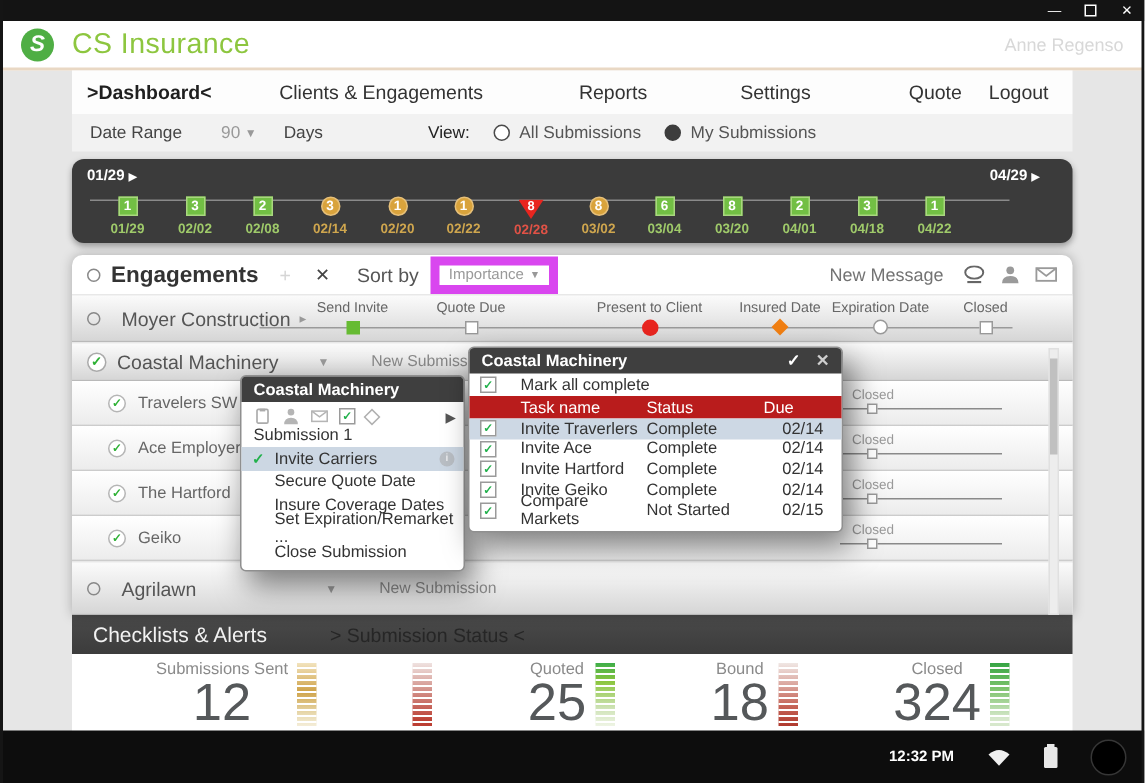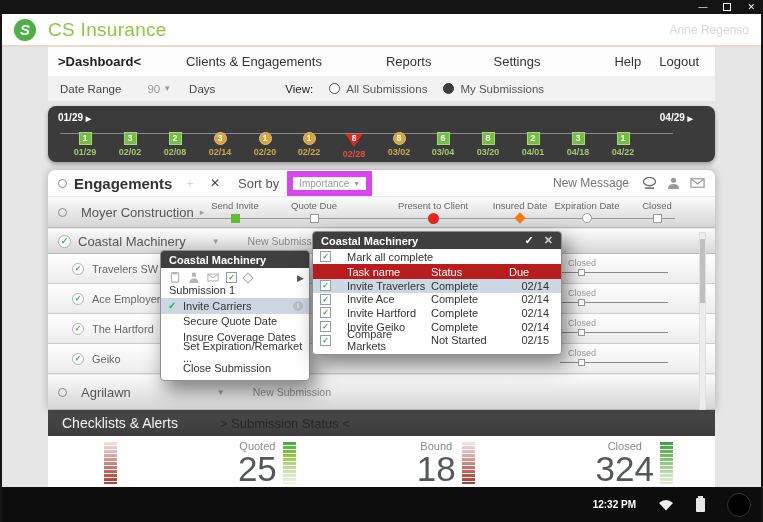--- a/index.html
+++ b/index.html
@@ -167,21 +167,21 @@
     <span class="user-name">Anne Regenso</span>
   </div>
 
   <div class="main">
 
     <div class="navbar">
       <span class="nav-item nav-dash">&gt;Dashboard&lt;</span>
       <span class="nav-item nav-clients">Clients &amp; Engagements</span>
       <span class="nav-item nav-reports">Reports</span>
       <span class="nav-item nav-settings">Settings</span>
-      <span class="nav-item nav-help">Help</span>
+      <span class="nav-item nav-help">Quote</span>
       <span class="nav-item nav-logout">Logout</span>
     </div>
 
     <div class="filterbar">
       <span>Date Range</span>
       <span class="fb-val">90</span>
       <span class="fb-caret">▼</span>
       <span class="fb-days">Days</span>
       <span class="fb-view">View:</span>
       <span class="radio"></span>
@@ -332,20 +332,27 @@
         </div>
     </div>
 
     <div class="checkbar">
       <span class="cb-title">Checklists &amp; Alerts</span>
       <span class="cb-sub">&gt; Submission Status &lt;</span>
     </div>
 
     <div class="stats">
       <div class="stat">
+        <span class="stat-col">
+            <span class="stat-label">Submissions Sent</span>
+            <span class="stat-num">12</span>
+          </span>
+        <span class="stat-bar bar-gold"></span>
+      </div>
+      <div class="stat">
         <span class="stat-bar bar-red1"></span>
       </div>
       <div class="stat">
         <span class="stat-col">
             <span class="stat-label">Quoted</span>
             <span class="stat-num">25</span>
           </span>
         <span class="stat-bar bar-green1"></span>
       </div>
       <div class="stat">

